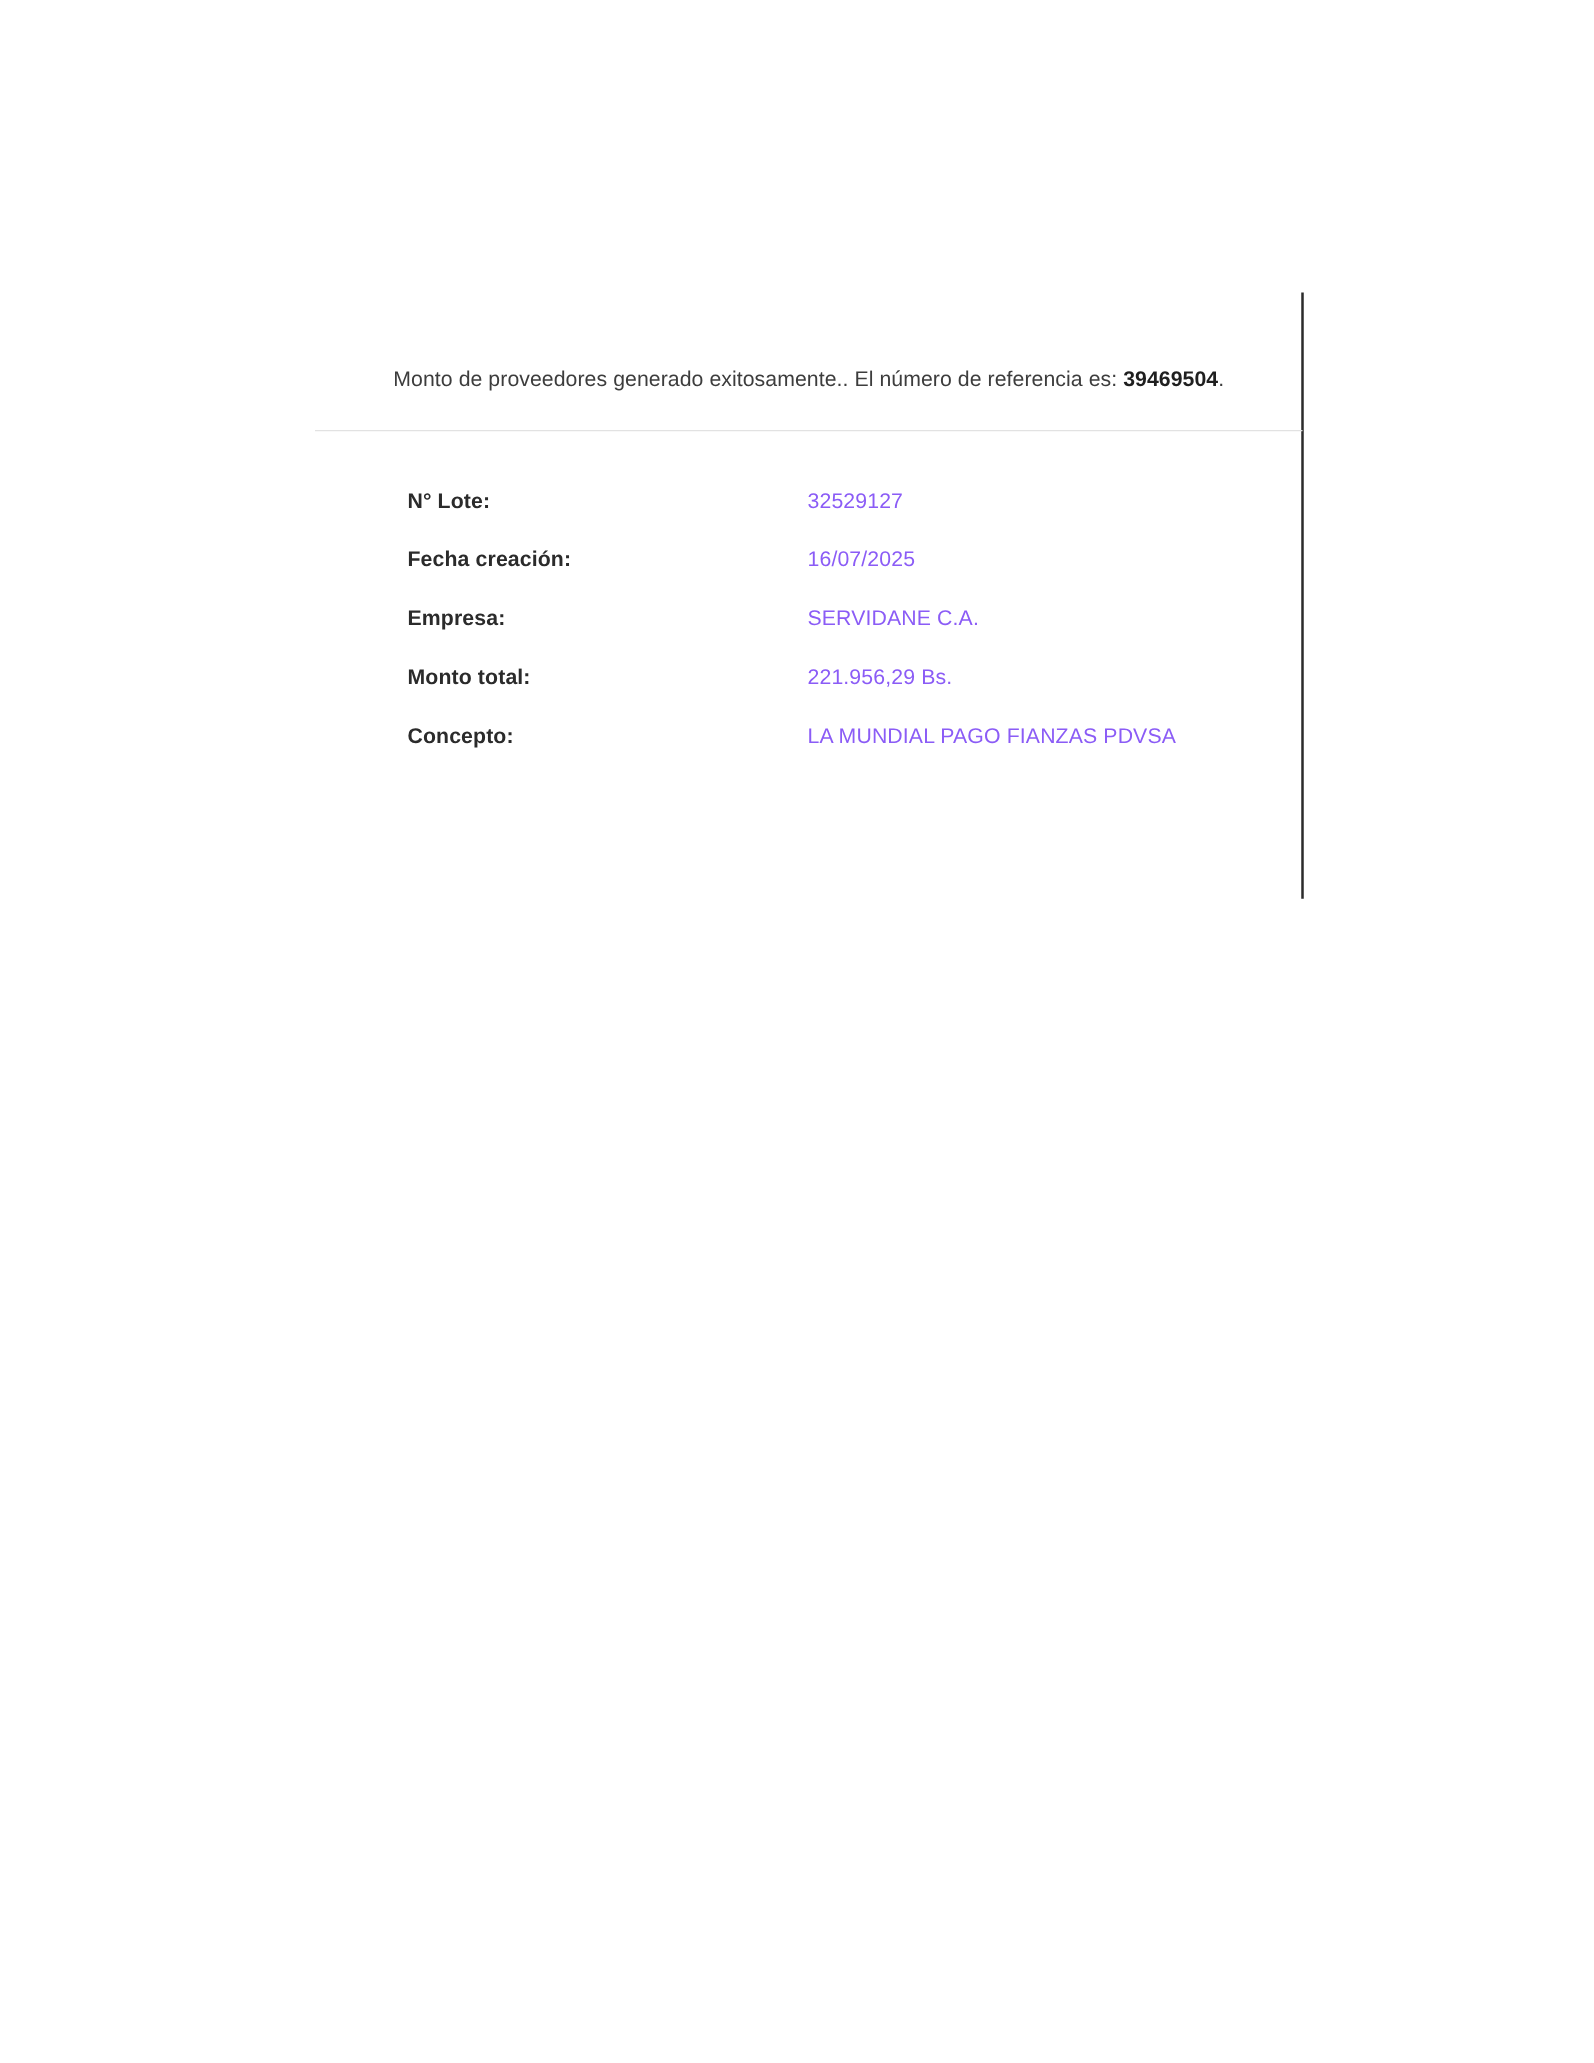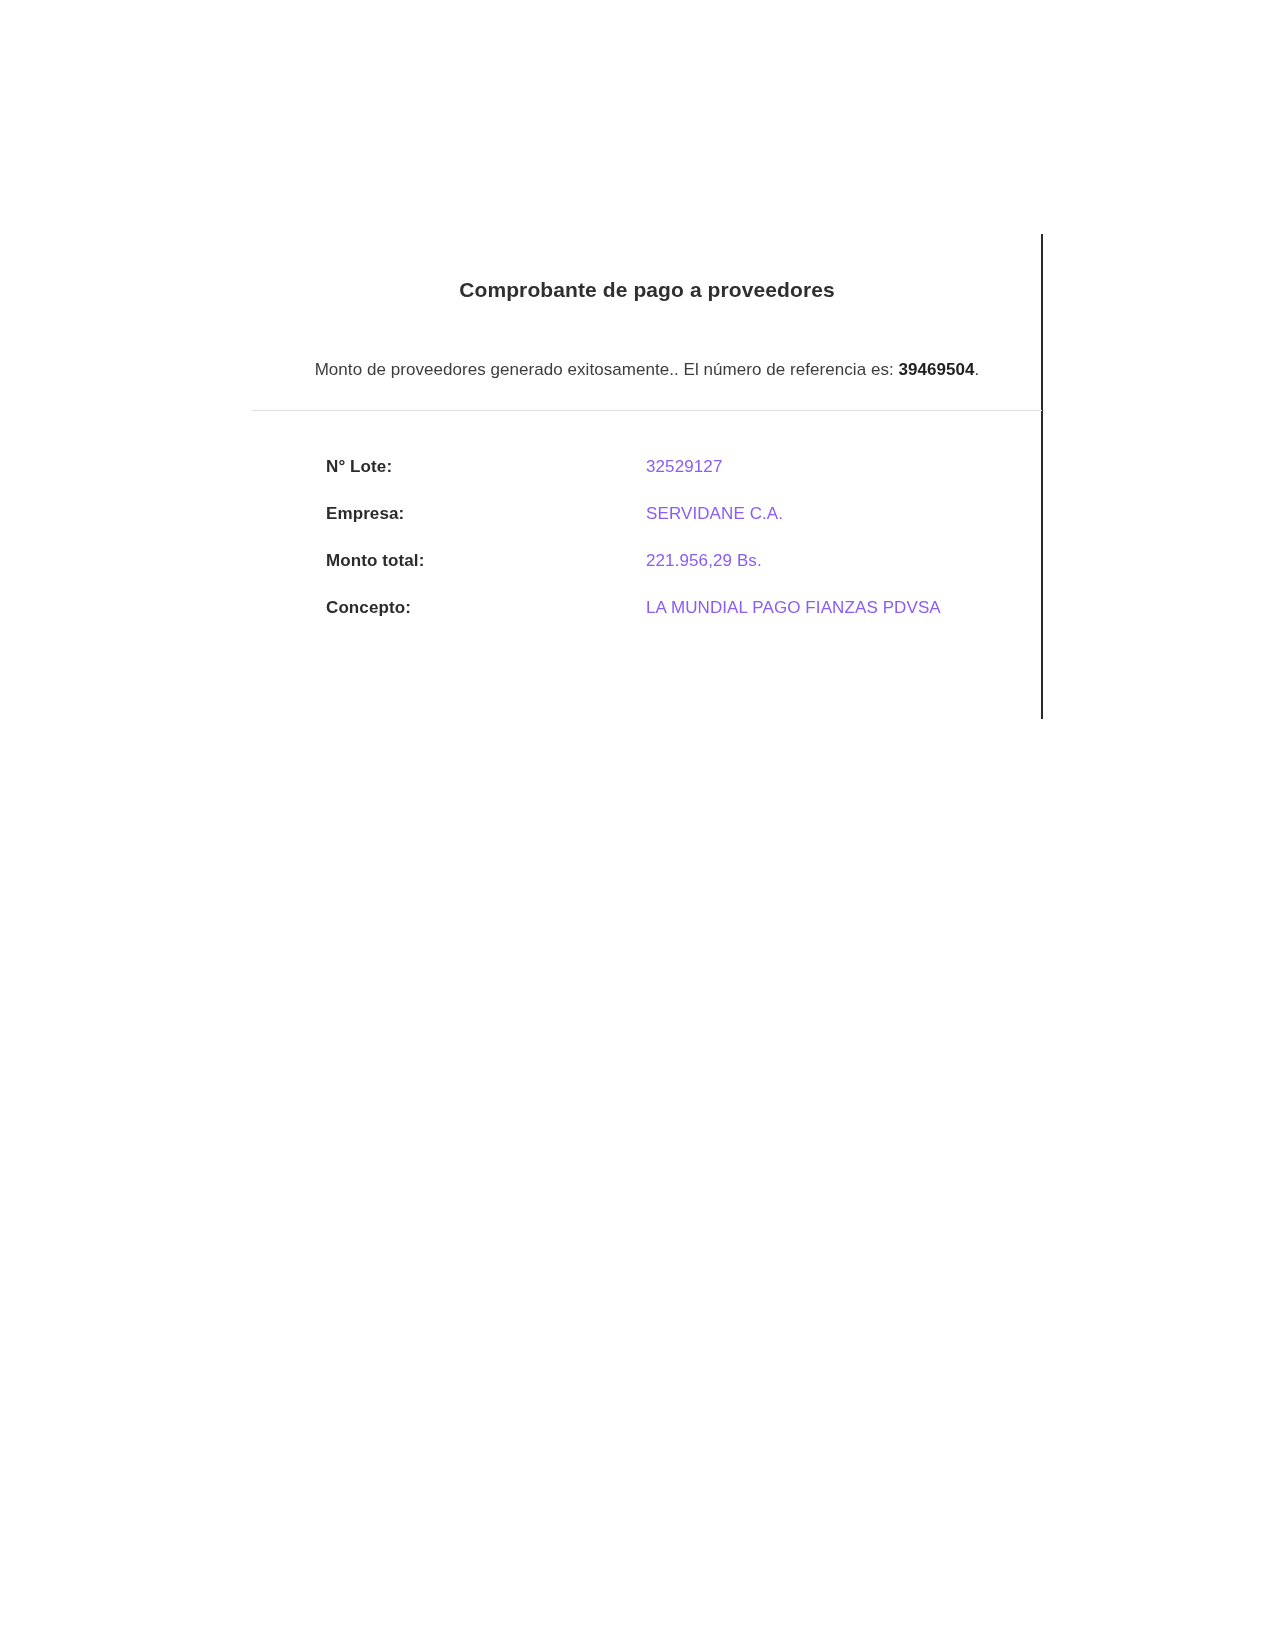--- a/index.html
+++ b/index.html
@@ -97,35 +97,38 @@
     letter-spacing: 0.1px;
   }
 </style>
 </head>
 <body>
 
 <div class="right-rule"></div>
 
 <div class="receipt">
 
-  <h1 class="receipt-title">Comprobante de pago a proveedores</h1>
 
   <p class="receipt-message">
     <span>Monto de proveedores generado exitosamente.. El número de referencia es: </span><span class="ref">39469504</span><span>.</span>
   </p>
 
   <hr class="divider">
 
   <div class="details">
 
     <div class="detail-row">
       <div class="detail-label">N° Lote:</div>
       <div class="detail-value">32529127</div>
     </div>
 
+    <div class="detail-row">
+      <div class="detail-label">Fecha creación:</div>
+      <div class="detail-value">16/07/2025</div>
+    </div>
 
 
     <div class="detail-row">
       <div class="detail-label">Empresa:</div>
       <div class="detail-value">SERVIDANE C.A.</div>
     </div>
 
     <div class="detail-row">
       <div class="detail-label">Monto total:</div>
       <div class="detail-value">221.956,29 Bs.</div>

